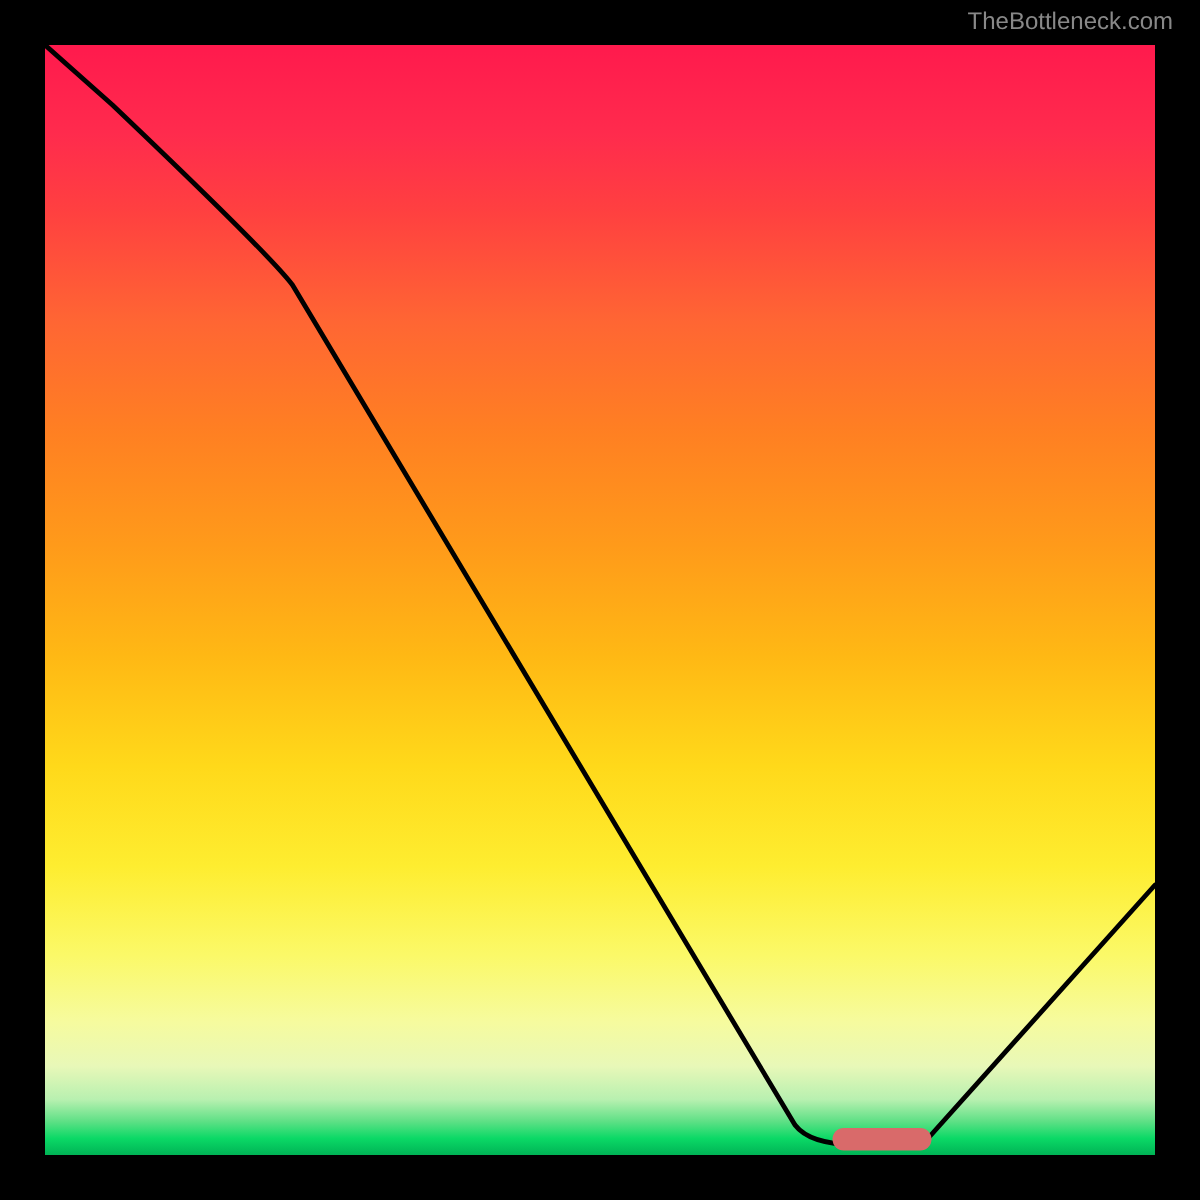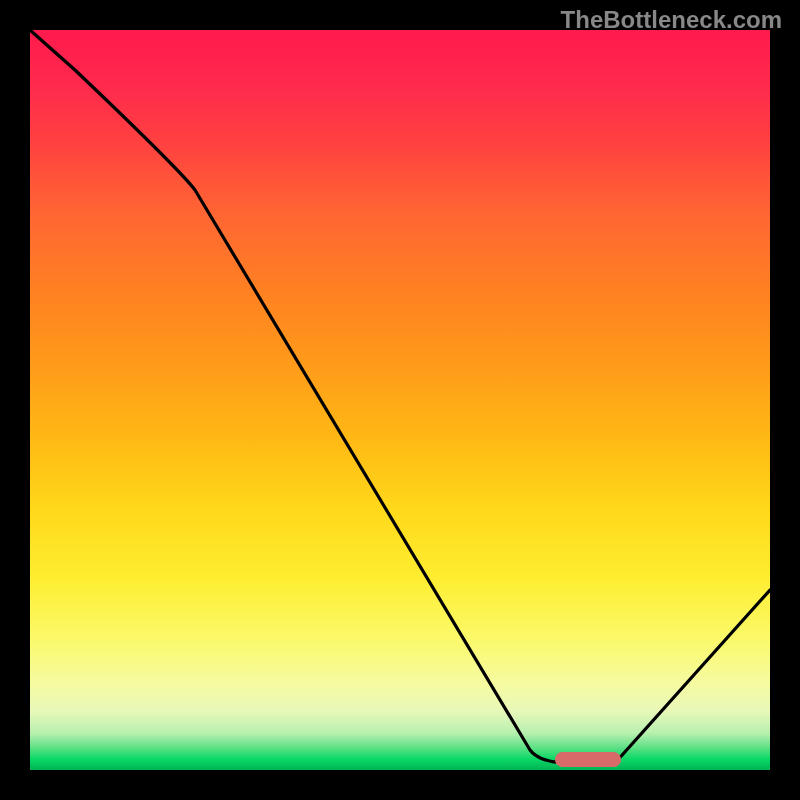--- a/index.html
+++ b/index.html
@@ -9,22 +9,22 @@
     background: #000;
     position: relative;
     font-family: Arial, sans-serif;
     overflow: hidden;
   }
   .watermark {
     position: absolute;
     top: 6px;
     right: 18px;
     color: #888;
-    font-size: 24px;
-    font-weight: 700;
+    font-size: 16px;
+    font-weight: 400;
     z-index: 10;
   }
   .plot-area {
     position: absolute;
     left: 30px;
     top: 30px;
     width: 740px;
     height: 740px;
     background: linear-gradient(to bottom,
       #ff1a4d 0%,

